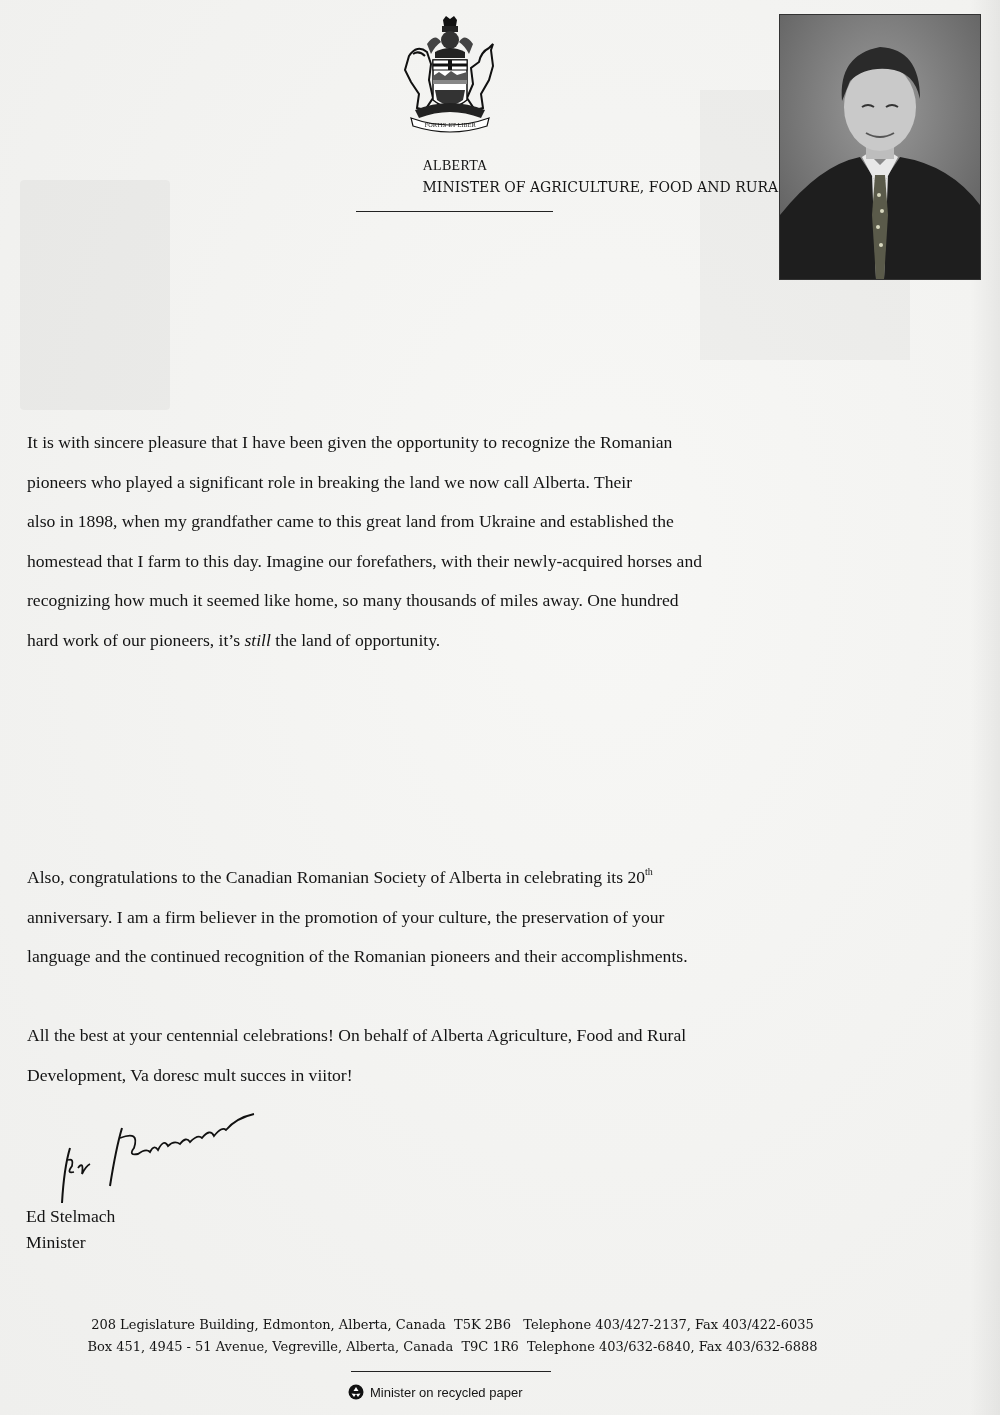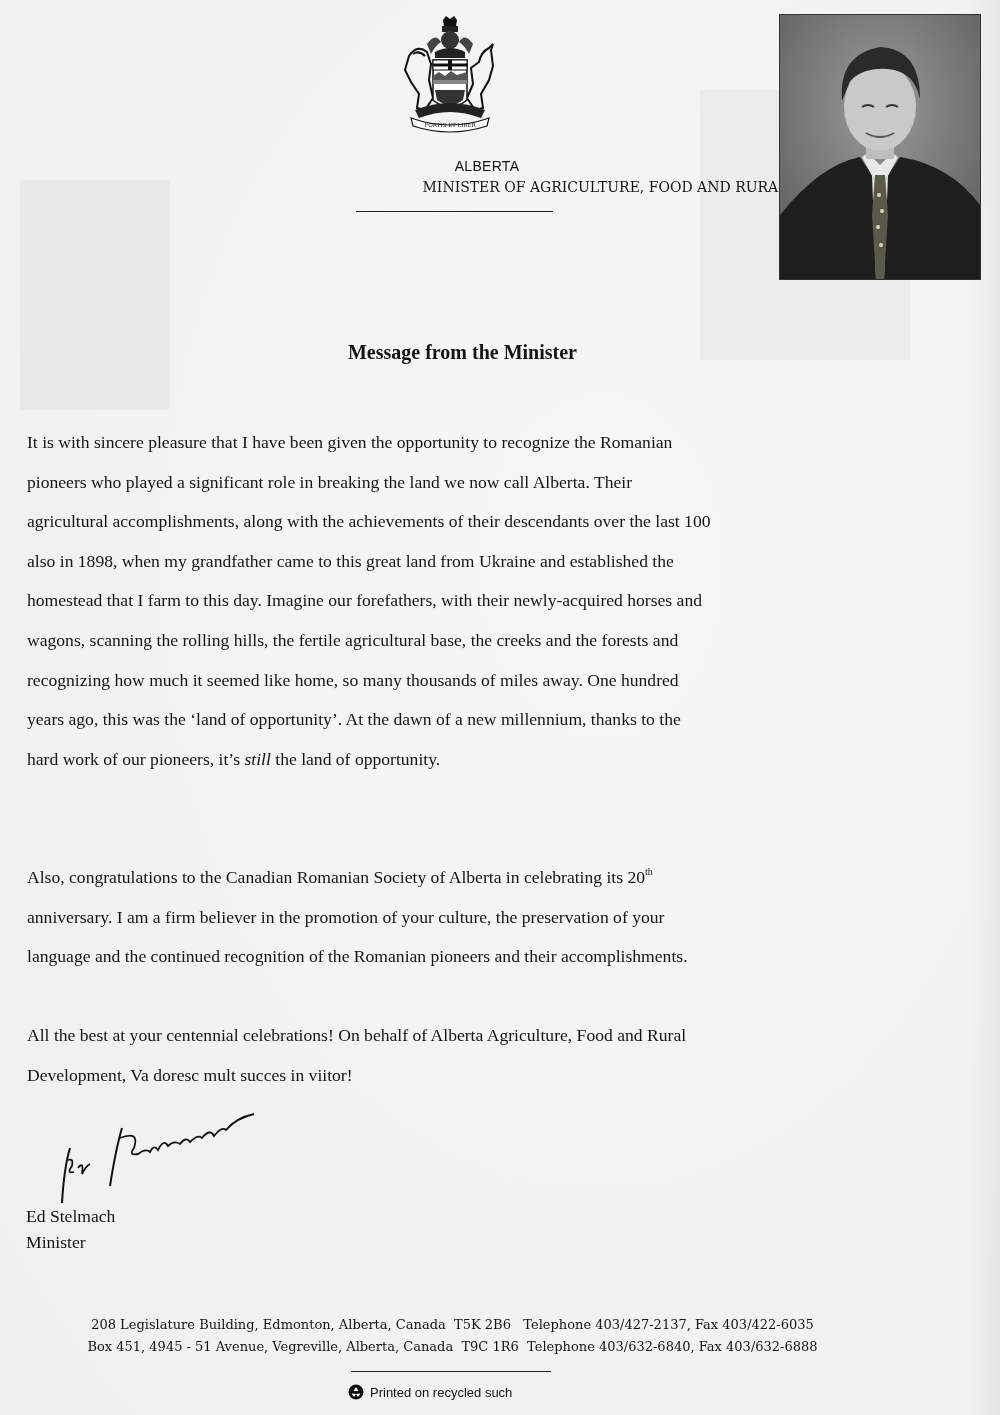--- a/index.html
+++ b/index.html
@@ -10,21 +10,21 @@
     color: #141414;
     position: relative;
   }
   .page { position: absolute; inset: 0; background: radial-gradient(ellipse at 60% 40%, #f7f7f5 0%, #efefed 100%); }
   .right-shade { position: absolute; right: 0; top: 0; width: 30px; height: 1415px; background: linear-gradient(to right, rgba(0,0,0,0), rgba(0,0,0,0.05)); }
   .ghost-photo-left { position: absolute; left: 20px; top: 180px; width: 150px; height: 230px; background: rgba(0,0,0,0.035); border-radius: 4px; }
   .ghost-photo-right { position: absolute; left: 700px; top: 90px; width: 210px; height: 270px; background: rgba(0,0,0,0.03); }
 
   
   .crest { position: absolute; left: 395px; top: 14px; width: 110px; height: 122px; }
-  .hdr-province { position: absolute; left: 0; width: 910px; top: 158px; text-align: center; font-family: Liberation Sans, sans-serif; font-size: 14px; letter-spacing: 0.3px; padding-left: 32px; }
+  .hdr-province { position: absolute; left: 0; width: 910px; top: 158px; text-align: center; font-family: Liberation Serif, serif; font-size: 14px; letter-spacing: 0.3px; }
   .hdr-ministry { position: absolute; left: 0; width: 910px; top: 179px; text-align: right; font-family: "DejaVu Serif", serif; font-size: 14px; }
   .hdr-rule { position: absolute; left: 356px; top: 211px; width: 197px; height: 1px; background: #222; }
   .hdr-mla { position: absolute; left: 0; width: 910px; top: 225px; text-align: center; font-family: "DejaVu Serif", serif; font-style: italic; font-size: 14px; }
 
   
   .photo { position: absolute; left: 779px; top: 14px; width: 200px; height: 264px; border: 1px solid #333; overflow: hidden; background: #7a7a7a; }
   .photo svg { display: block; }
 
   
   .title { position: absolute; left: 0; width: 925px; top: 341px; text-align: center; font-weight: bold; font-size: 20px; }
@@ -118,31 +118,27 @@
       <ellipse cx="100" cy="92" rx="36" ry="44" fill="#c9c9c9"></ellipse>
 
       <path d="M62 86 Q58 40 100 32 Q140 34 140 84 Q134 56 108 54 Q84 52 70 66 Z" fill="#2a2a2a"></path>
 
       <path d="M82 92 Q88 88 94 92" stroke="#333" stroke-width="2" fill="none"></path>
       <path d="M106 92 Q112 88 118 92" stroke="#333" stroke-width="2" fill="none"></path>
       <path d="M86 118 Q100 126 114 118" stroke="#555" stroke-width="2" fill="none"></path>
     </svg>
   </div>
 
-  <div class="title">Message from the Minister</div>
 
   <div class="body-text p1">
     <span class="line">It is with sincere pleasure that I have been given the opportunity to recognize the Romanian</span>
     <span class="line">pioneers who played a significant role in breaking the land we now call Alberta. Their</span>
-    <span class="line">agricultural accomplishments, along with the achievements of their descendants over the last 100</span>
     <span class="line">also in 1898, when my grandfather came to this great land from Ukraine and established the</span>
     <span class="line">homestead that I farm to this day. Imagine our forefathers, with their newly-acquired horses and</span>
-    <span class="line">wagons, scanning the rolling hills, the fertile agricultural base, the creeks and the forests and</span>
     <span class="line">recognizing how much it seemed like home, so many thousands of miles away. One hundred</span>
-    <span class="line">years ago, this was the ‘land of opportunity’. At the dawn of a new millennium, thanks to the</span>
     <span class="line"><span>hard work of our pioneers, it’s </span><em>still</em><span> the land of opportunity.</span></span>
   </div>
 
   <div class="body-text p2">
     <span class="line"><span>Also, congratulations to the Canadian Romanian Society of Alberta in celebrating its 20</span><sup>th</sup></span>
     <span class="line">anniversary. I am a firm believer in the promotion of your culture, the preservation of your</span>
     <span class="line">language and the continued recognition of the Romanian pioneers and their accomplishments.</span>
   </div>
 
   <div class="body-text p3">
@@ -162,15 +158,15 @@
   <div class="footer footer-1">208 Legislature Building, Edmonton, Alberta, Canada  T5K 2B6   Telephone 403/427-2137, Fax 403/422-6035</div>
   <div class="footer footer-2">Box 451, 4945 - 51 Avenue, Vegreville, Alberta, Canada  T9C 1R6  Telephone 403/632-6840, Fax 403/632-6888</div>
   <div class="footer-rule"></div>
   <div class="recycled">
     <svg class="recycle-icon" viewBox="0 0 16 16">
       <circle cx="8" cy="8" r="7.5" fill="#111"></circle>
       <path d="M8 3 L10.5 7 L5.5 7 Z" fill="#fff"></path>
       <path d="M3.5 9.5 L6 13 L8 10 Z" fill="#fff"></path>
       <path d="M12.5 9.5 L10 13 L8 10 Z" fill="#fff"></path>
     </svg>
-    <span>Printed on recycled such</span>
+    <span>Minister on recycled paper</span>
   </div>
 </div>
 
 </body></html>

